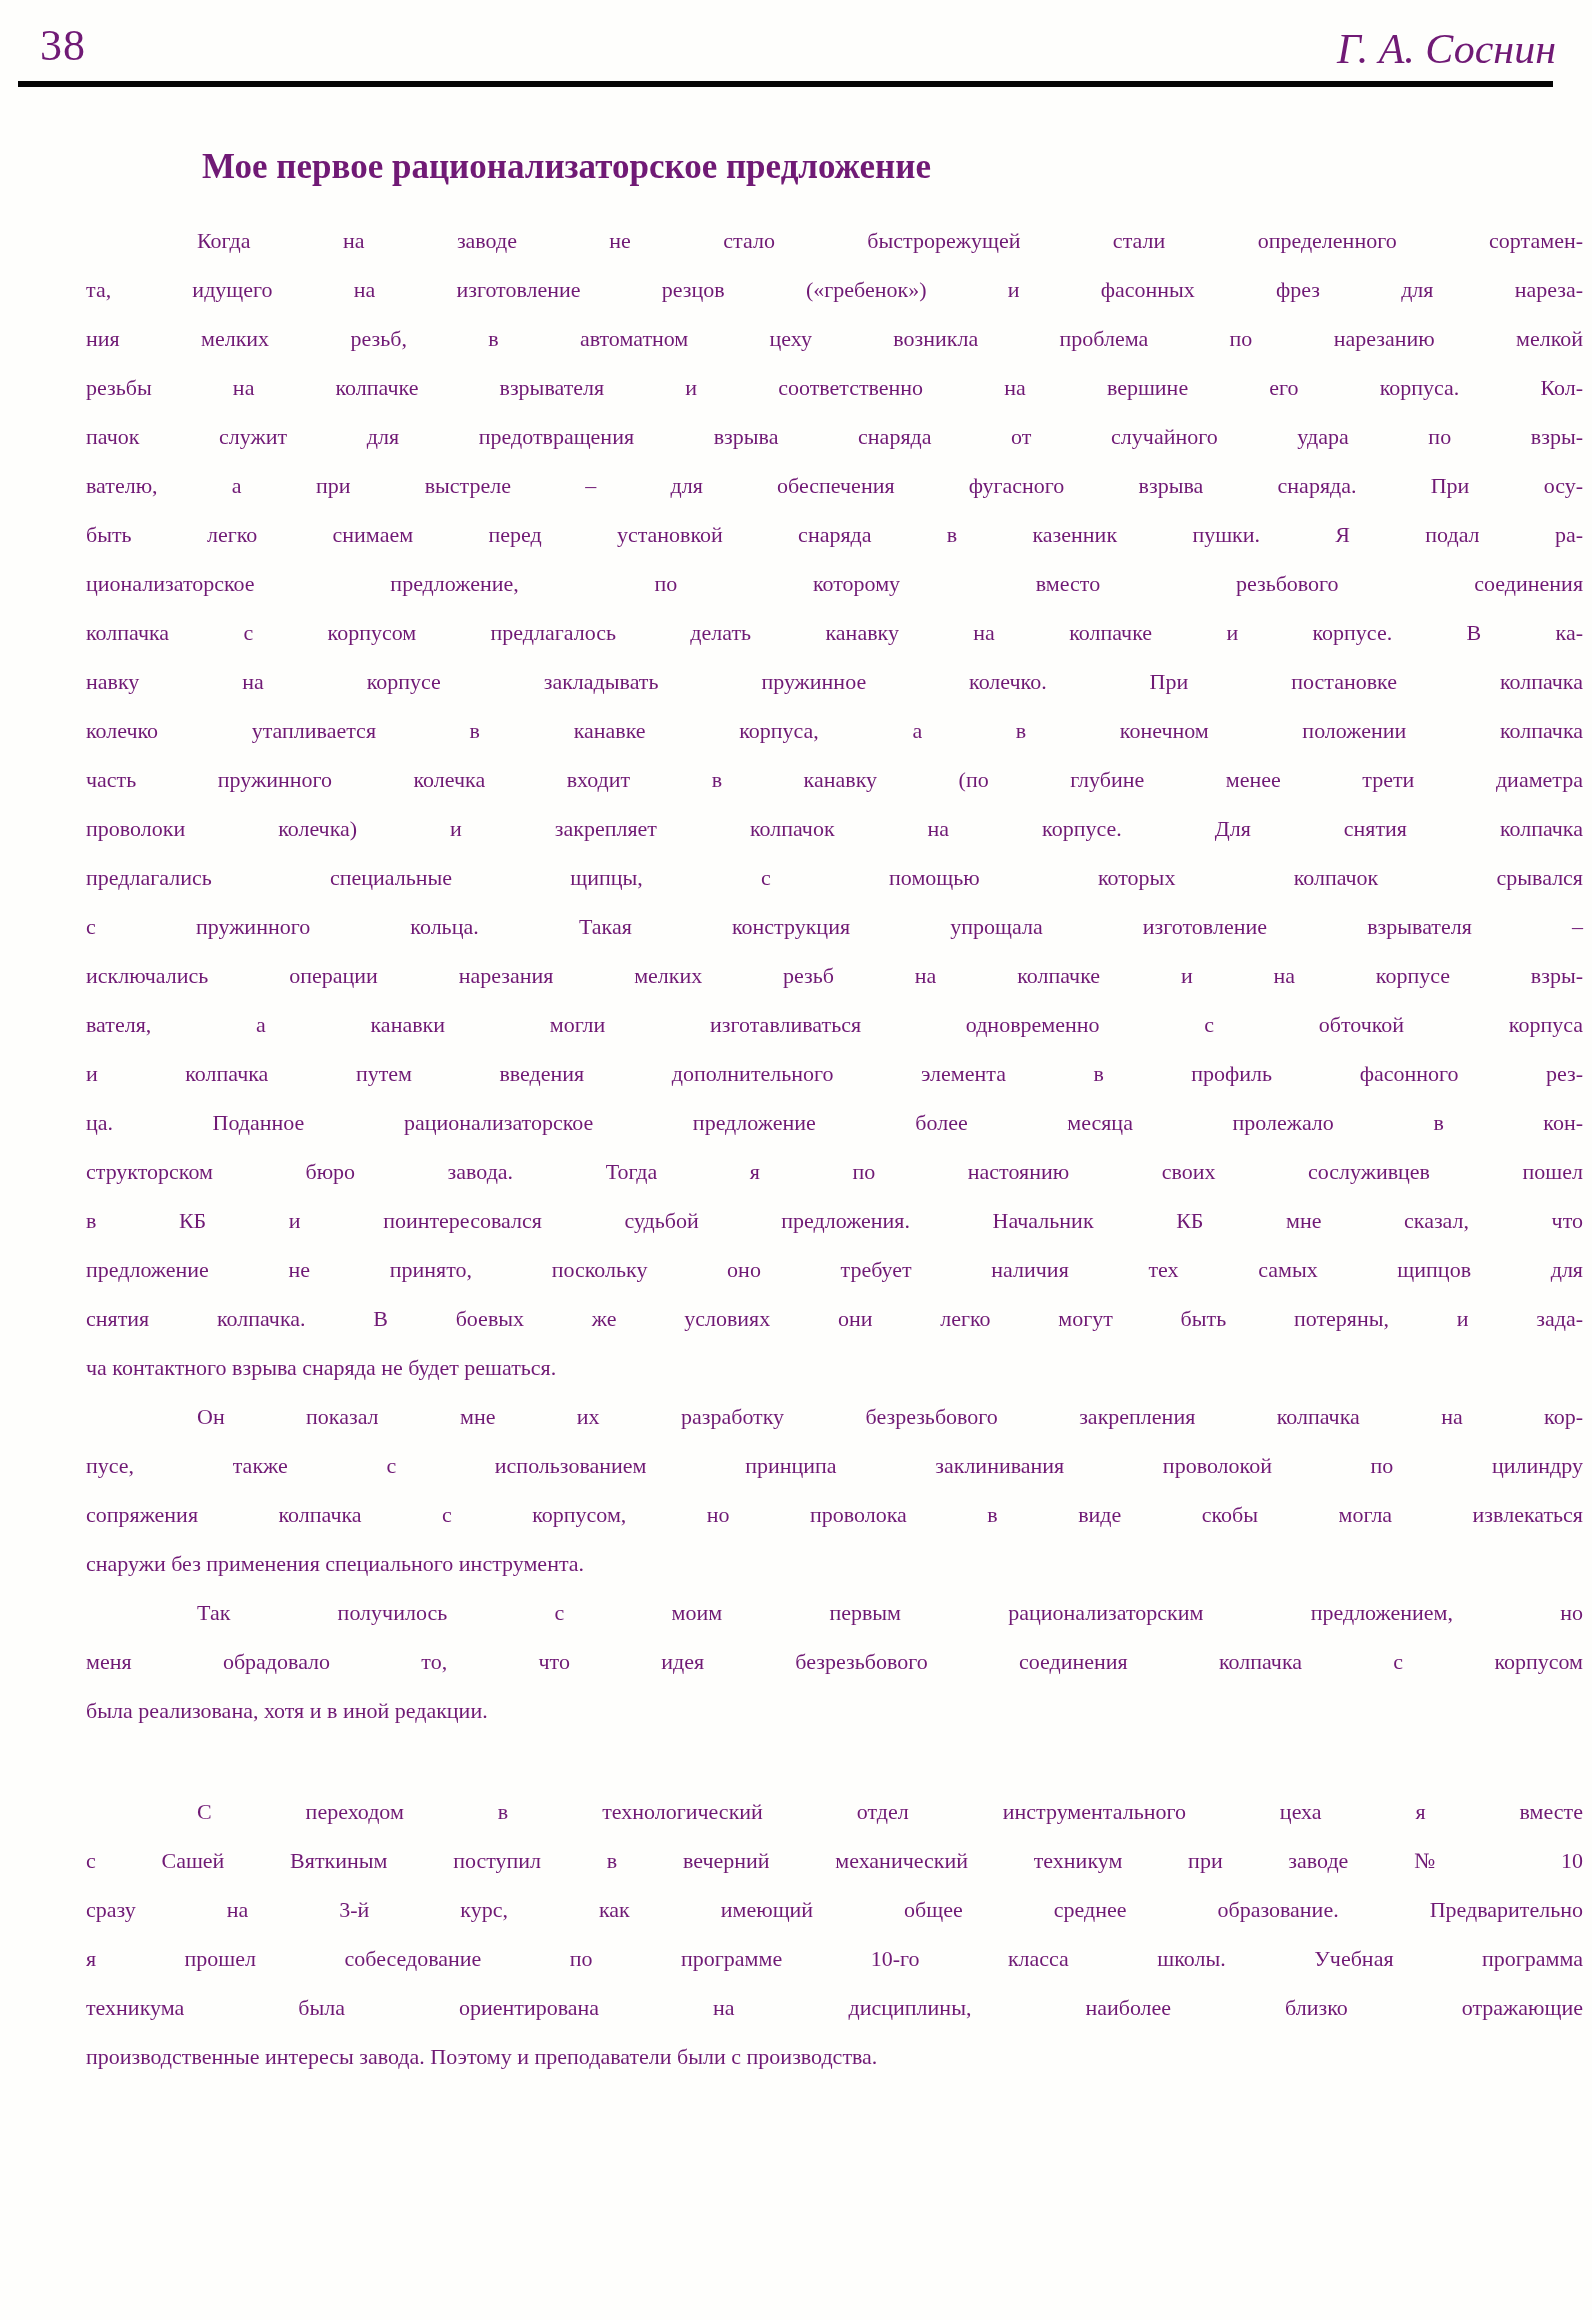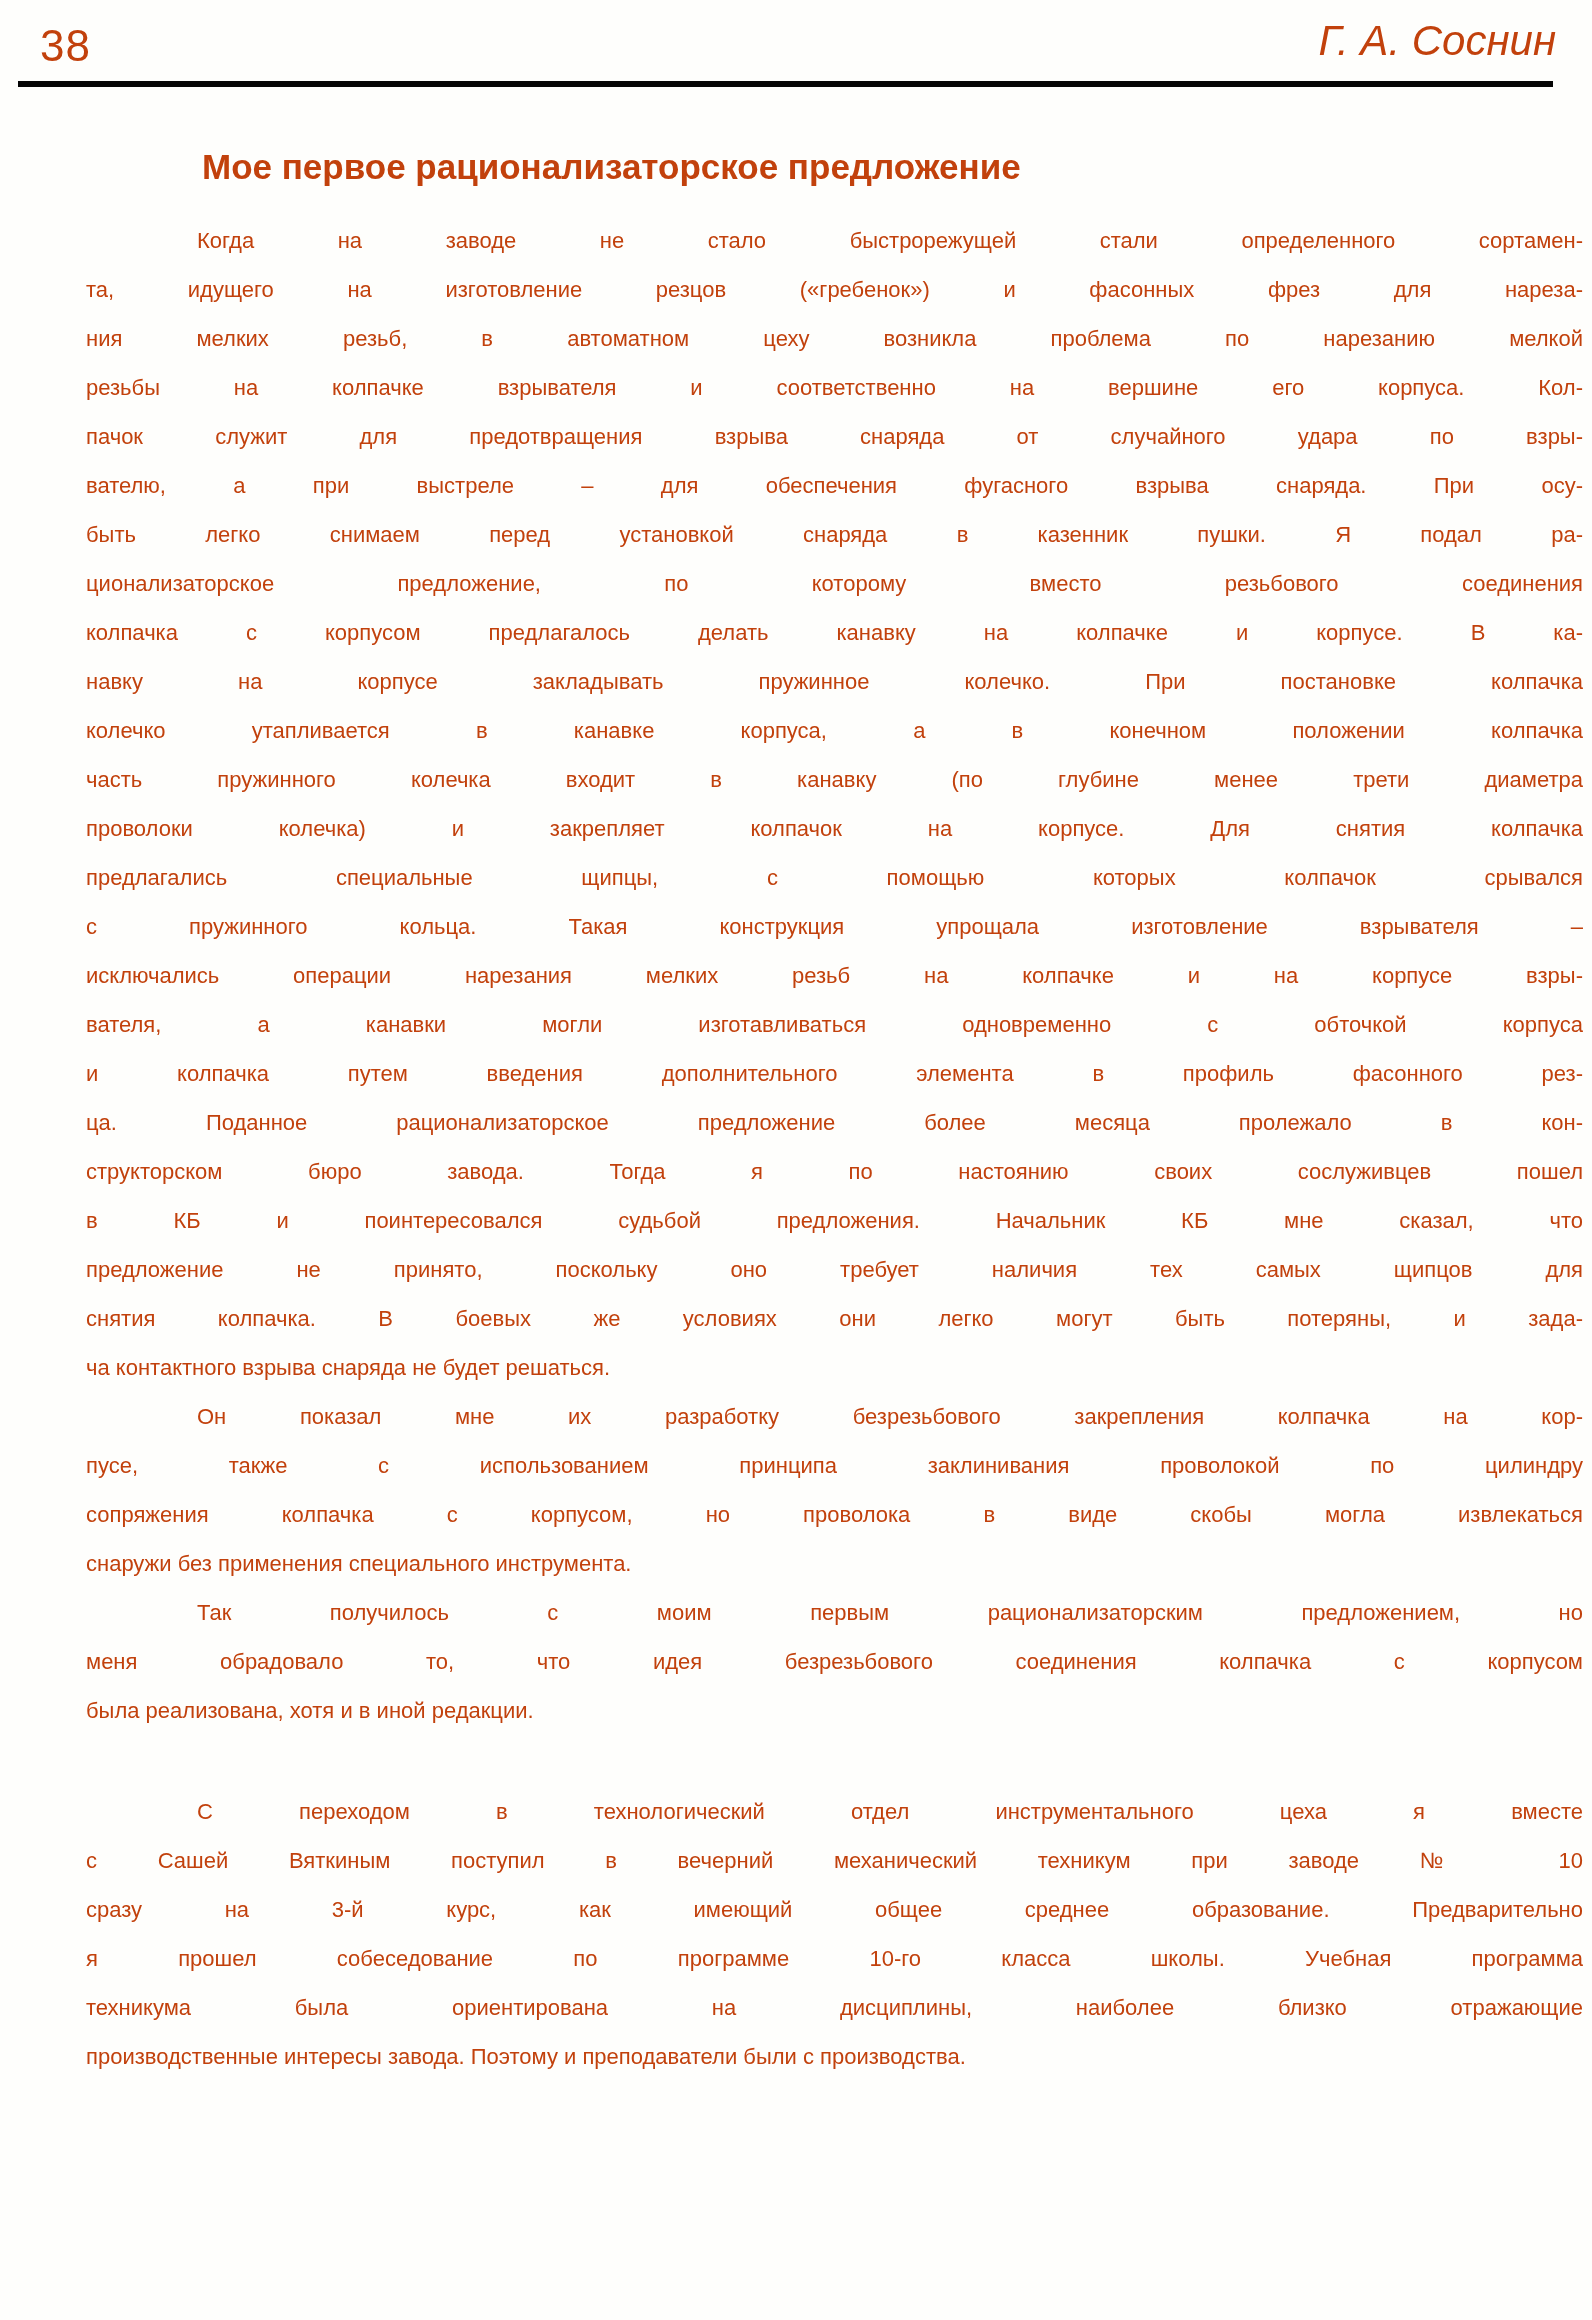--- a/index.html
+++ b/index.html
@@ -4,38 +4,38 @@
 <style>
   * { box-sizing: border-box; }
   html, body { margin: 0; padding: 0; }
   body { background: #ffffff; }
 
   .page {
     position: relative;
     width: 1592px;
     height: 2320px;
     background: #fefefc;
-    font-family: Liberation Sans, sans-serif;
-    color: #c2410c;
+    font-family: Liberation Serif, serif;
+    color: #701a75;
     overflow: hidden;
   }
 
   .page-number {
     position: absolute;
     left: 40px;
     top: 24px;
     font-size: 44px;
     line-height: 1;
     letter-spacing: 1px;
   }
 
   .author {
     position: absolute;
     right: 36px;
-    top: 20px;
+    top: 28px;
     font-size: 42px;
     line-height: 1;
     font-style: italic;
   }
 
   .header-rule {
     position: absolute;
     left: 18px;
     top: 81px;
     width: 1535px;

